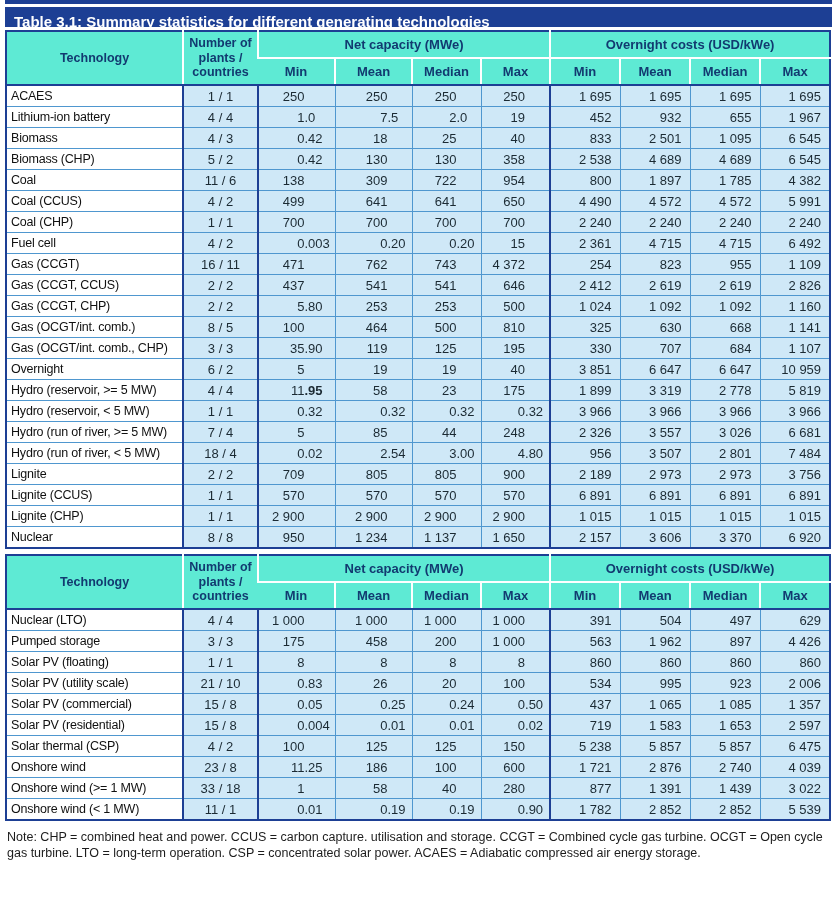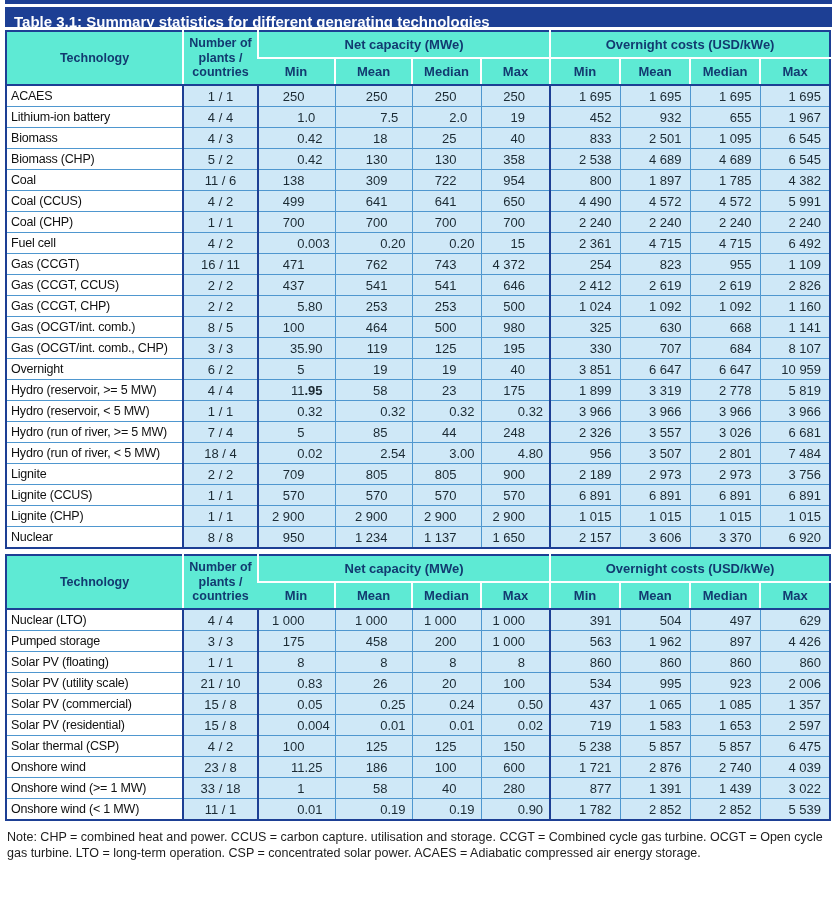--- a/index.html
+++ b/index.html
@@ -485,21 +485,21 @@
             </span>
           </td>
           <td class="cap">
             <span class="num">
               <span class="int">500</span>
               <span class="dec" style="width: 20px;"></span>
             </span>
           </td>
           <td class="cap grpsep">
             <span class="num">
-              <span class="int">980</span>
+              <span class="int">810</span>
               <span class="dec" style="width: 20px;"></span>
             </span>
           </td>
           <td class="cost">325</td>
           <td class="cost">630</td>
           <td class="cost">668</td>
           <td class="cost">1 141</td>
         </tr>
         <tr>
           <td class="tech">Gas (OCGT/int. comb., CHP)</td>
@@ -524,21 +524,21 @@
           </td>
           <td class="cap grpsep">
             <span class="num">
               <span class="int">195</span>
               <span class="dec" style="width: 20px;"></span>
             </span>
           </td>
           <td class="cost">330</td>
           <td class="cost">707</td>
           <td class="cost">684</td>
-          <td class="cost">8 107</td>
+          <td class="cost">1 107</td>
         </tr>
         <tr>
           <td class="tech">Overnight</td>
           <td class="plants">6 / 2</td>
           <td class="cap">
             <span class="num">
               <span class="int">5</span>
               <span class="dec" style="width: 26px;"></span>
             </span>
           </td>

